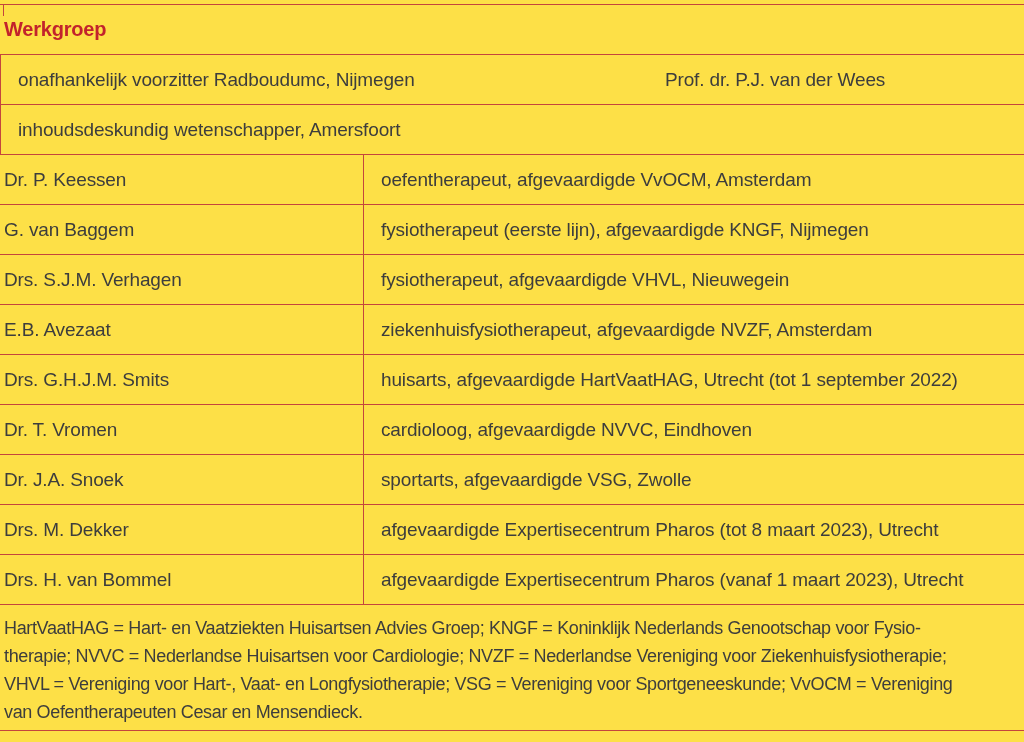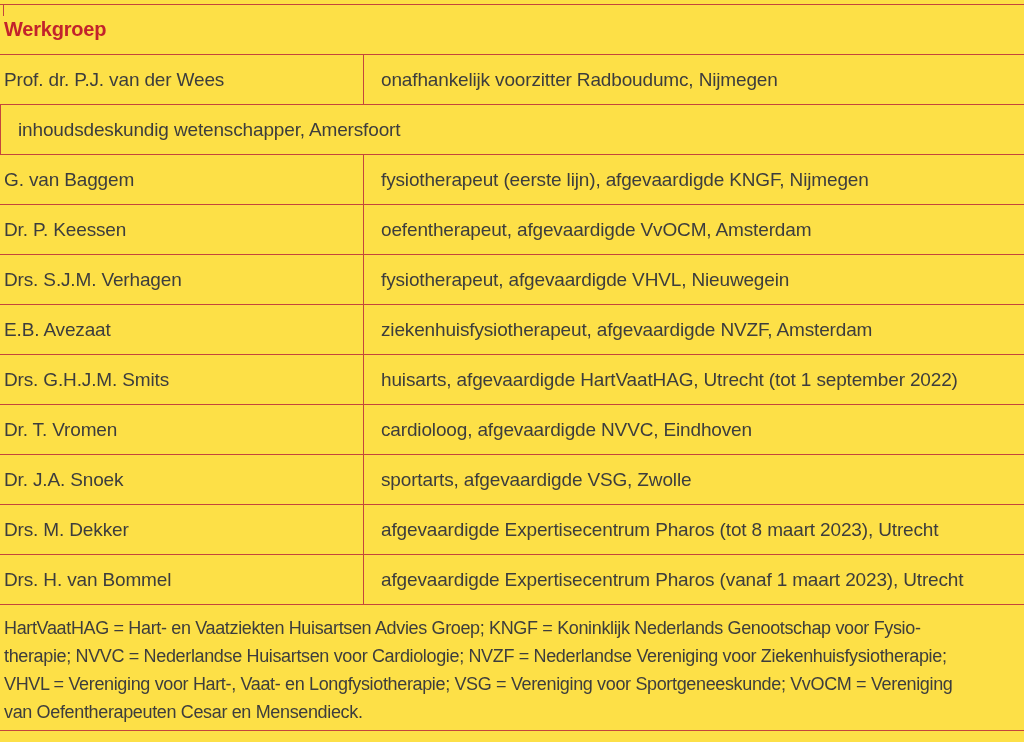--- a/index.html
+++ b/index.html
@@ -40,36 +40,36 @@
 <body>
 
 <div class="sheet">
   <div class="corner-tick"></div>
   <div class="tbl">
     <div class="header-row">
       <span>Werkgroep</span>
     </div>
     <div id="rows">
   <div class="row">
+    <div class="cell role">onafhankelijk voorzitter Radboudumc, Nijmegen</div>
     <div class="cell name">Prof. dr. P.J. van der Wees</div>
-    <div class="cell role">onafhankelijk voorzitter Radboudumc, Nijmegen</div>
   </div>
 
   <div class="row">
     <div class="cell role">inhoudsdeskundig wetenschapper, Amersfoort</div>
   </div>
 
   <div class="row">
-    <div class="cell name">G. van Baggem</div>
-    <div class="cell role">fysiotherapeut (eerste lijn), afgevaardigde KNGF, Nijmegen</div>
+    <div class="cell name">Dr. P. Keessen</div>
+    <div class="cell role">oefentherapeut, afgevaardigde VvOCM, Amsterdam</div>
   </div>
 
   <div class="row">
-    <div class="cell name">Dr. P. Keessen</div>
-    <div class="cell role">oefentherapeut, afgevaardigde VvOCM, Amsterdam</div>
+    <div class="cell name">G. van Baggem</div>
+    <div class="cell role">fysiotherapeut (eerste lijn), afgevaardigde KNGF, Nijmegen</div>
   </div>
 
   <div class="row">
     <div class="cell name">Drs. S.J.M. Verhagen</div>
     <div class="cell role">fysiotherapeut, afgevaardigde VHVL, Nieuwegein</div>
   </div>
 
   <div class="row">
     <div class="cell name">E.B. Avezaat</div>
     <div class="cell role">ziekenhuisfysiotherapeut, afgevaardigde NVZF, Amsterdam</div>

